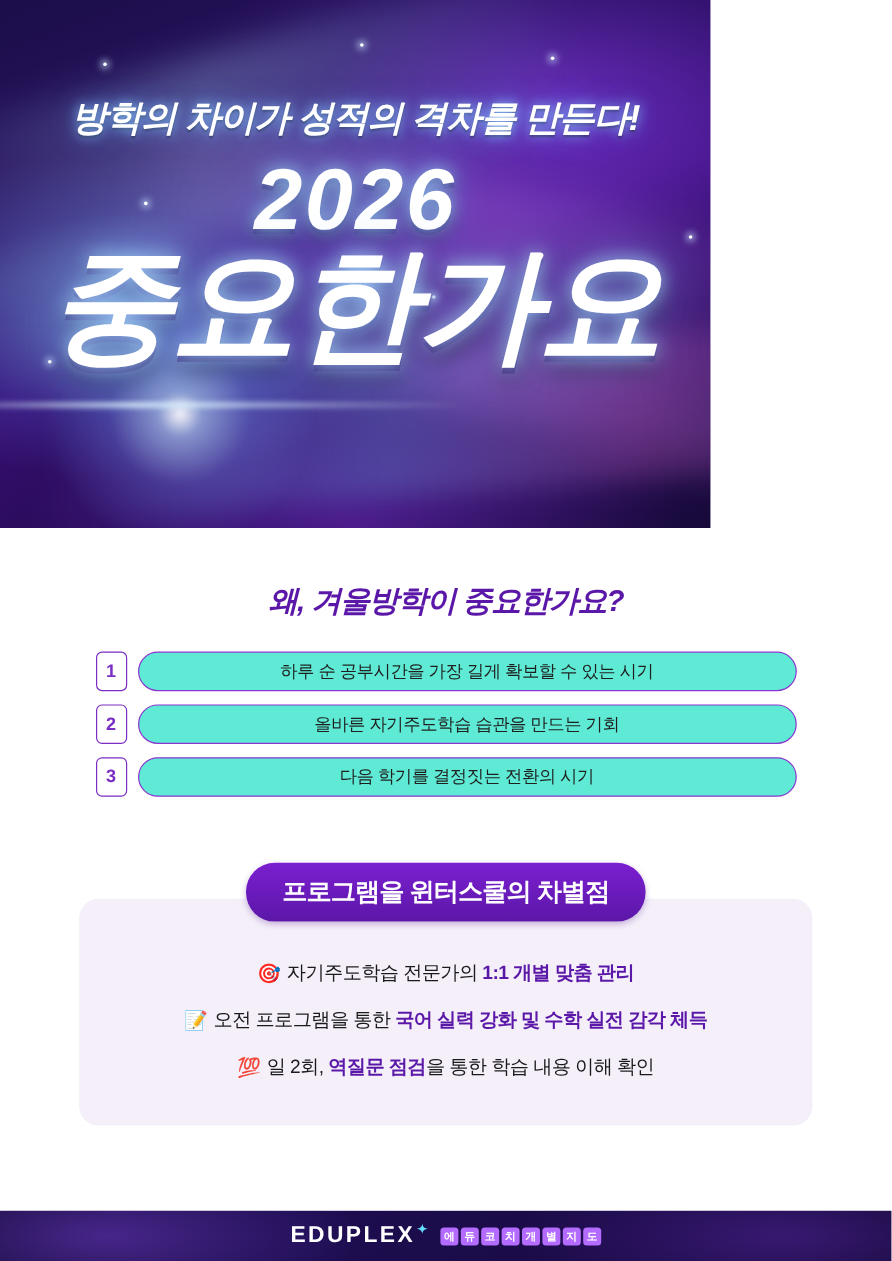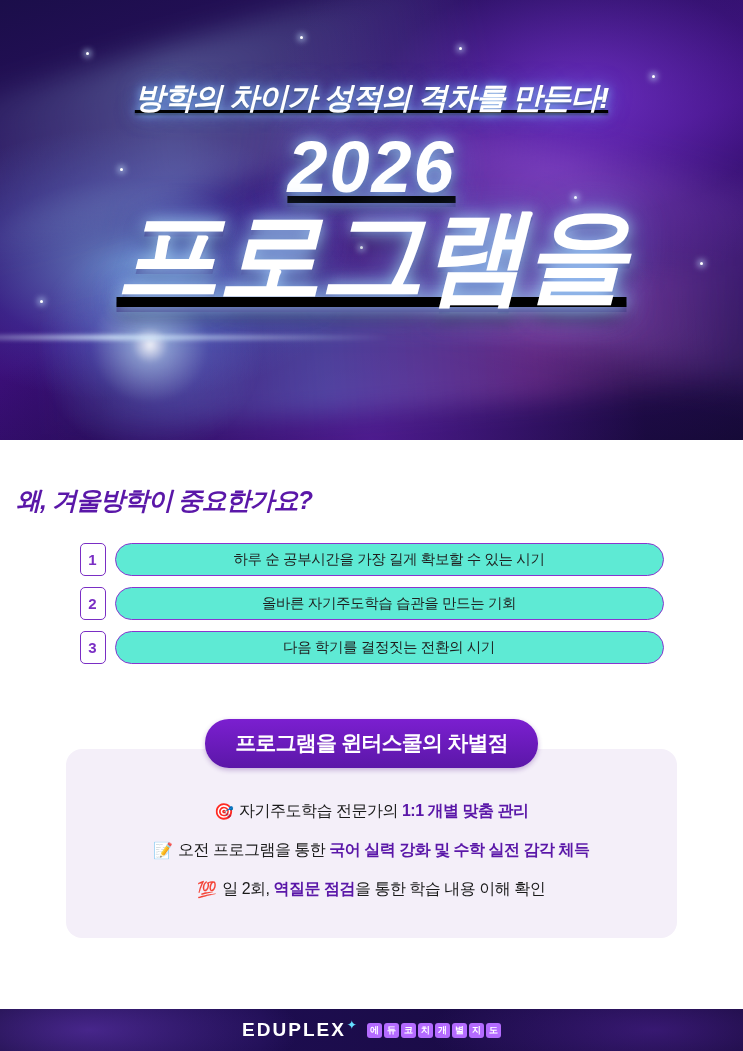--- a/index.html
+++ b/index.html
@@ -13,29 +13,28 @@
   .page {
     position: relative;
     width: 743px;
     height: 1051px;
     background: #ffffff;
   }
 
   
   .hero {
     position: relative;
-    width: 743px;
+    width: 592px;
     height: 440px;
     overflow: hidden;
     background:
       radial-gradient(ellipse 330px 190px at 17% 60%, rgba(140,220,255,0.55) 0%, rgba(90,140,255,0.16) 45%, rgba(0,0,0,0) 72%),
       radial-gradient(ellipse 400px 240px at 78% 22%, rgba(150,70,255,0.55) 0%, rgba(80,30,160,0.20) 50%, rgba(0,0,0,0) 78%),
       radial-gradient(ellipse 500px 300px at 50% 100%, rgba(110,40,190,0.55) 0%, rgba(30,10,70,0.25) 55%, rgba(0,0,0,0) 80%),
       linear-gradient(160deg, #1b0e4a 0%, #2a1060 28%, #3c0f7a 52%, #2a0c5e 74%, #150a36 100%);
-    text-decoration: underline;
   }
   .hero .beam {
     position: absolute;
     transform-origin: center;
     pointer-events: none;
   }
   .beam-a {
     left: -80px; top: 40px; width: 560px; height: 150px;
     background: linear-gradient(100deg, rgba(255,255,255,0) 0%, rgba(170,220,255,0.30) 45%, rgba(255,255,255,0) 100%);
     transform: rotate(-16deg);
@@ -122,21 +121,22 @@
     color: #ffffff;
     text-shadow:
       0 0 16px rgba(170,215,255,0.95),
       0 0 38px rgba(120,170,255,0.85),
       0 5px 0 rgba(45,22,100,0.6),
       0 10px 20px rgba(0,0,0,0.6);
   }
 
   
   .sec-why {
-    padding: 44px 16px 10px;
+    padding: 44px 0 10px;
+    text-align: center;
   }
   .sec-why h2 {
     font-size: 25px;
     font-weight: bold;
     font-style: italic;
     letter-spacing: -1px;
     color: #5a17a8;
   }
   .why-list {
     margin: 26px auto 0;
@@ -286,21 +286,21 @@
     <div class="sparkle" style="left:652px; top:75px;"></div>
     <div class="sparkle" style="left:120px; top:168px;"></div>
     <div class="sparkle" style="left:574px; top:196px;"></div>
     <div class="sparkle" style="left:700px; top:262px;"></div>
     <div class="sparkle" style="left:40px; top:300px;"></div>
     <div class="sparkle" style="left:360px; top:246px;"></div>
 
     <div class="hero-inner">
       <div class="hero-tagline">방학의 차이가 성적의 격차를 만든다!</div>
       <div class="hero-year">2026</div>
-      <div class="hero-title">프로그램을</div>
+      <div class="hero-title">중요한가요</div>
     </div>
   </div>
 
   <div class="sec-why">
     <h2>왜, 겨울방학이 중요한가요?</h2>
     <div class="why-list">
       <div class="why-row">
         <div class="why-num">1</div>
         <div class="why-box">하루 순 공부시간을 가장 길게 확보할 수 있는 시기</div>
       </div>

